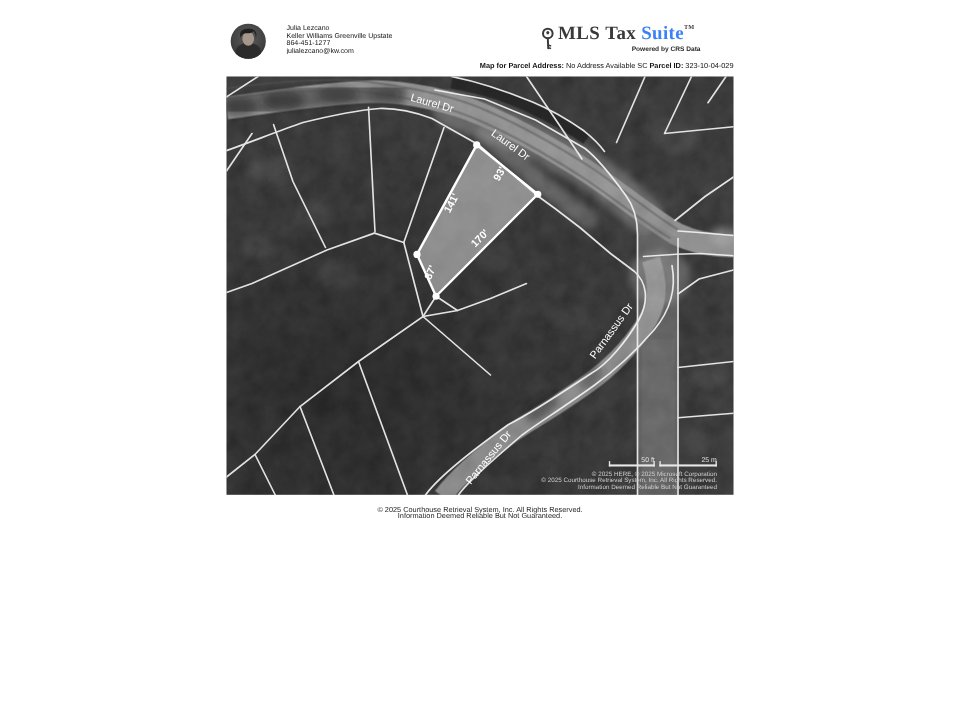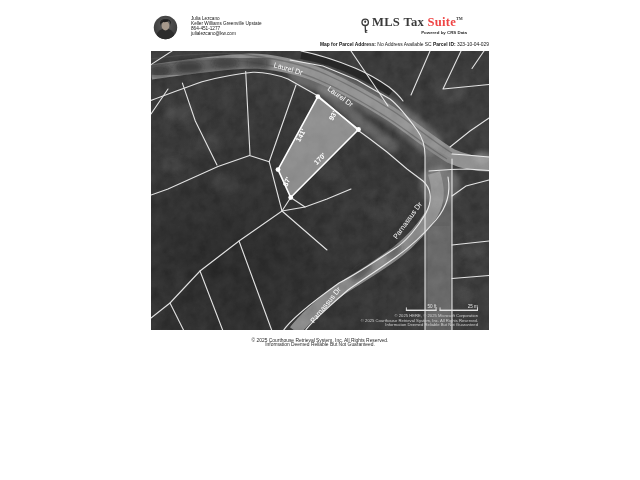--- a/index.html
+++ b/index.html
@@ -1,20 +1,20 @@
 <!DOCTYPE html>
 <html><head>
 <meta charset="utf-8">
 <style>
   html,body{margin:0;padding:0;background:#fff;}
   body{width:640px;height:480px;position:relative;font-family:"Liberation Sans",sans-serif;overflow:hidden;opacity:0.999;}
   .abs{position:absolute;}
   .contact{left:190.5px;top:16.2px;font-size:4.7px;line-height:5.05px;color:#151515;transform:translateZ(0);will-change:transform;}
   .logo{left:372px;top:15.3px;font-family:"Liberation Serif",serif;font-weight:bold;font-size:12.6px;color:#3a3a3a;letter-spacing:0.25px;transform:translateZ(0);will-change:transform;}
-  .logo .suite{color:#ef4444;}
+  .logo .suite{color:#3b82f6;}
   .logo .tm{font-size:4.2px;vertical-align:6.5px;color:#3a3a3a;letter-spacing:0;}
   .powered{left:0;top:29.5px;width:467px;text-align:right;font-size:4.4px;font-weight:bold;color:#2b2b2b;transform:translateZ(0);will-change:transform;}
   .addr{left:0;top:42px;width:489px;text-align:right;font-size:4.9px;color:#141414;transform:translateZ(0);will-change:transform;}
   .footer{left:0;top:339px;width:640px;text-align:center;font-size:4.9px;line-height:4.05px;color:#262626;transform:translateZ(0);will-change:transform;}
 </style>
 </head>
 <body>
 
   <svg class="abs" style="left:153px;top:15px" width="25" height="25" viewBox="0 0 25 25">
     <defs>

